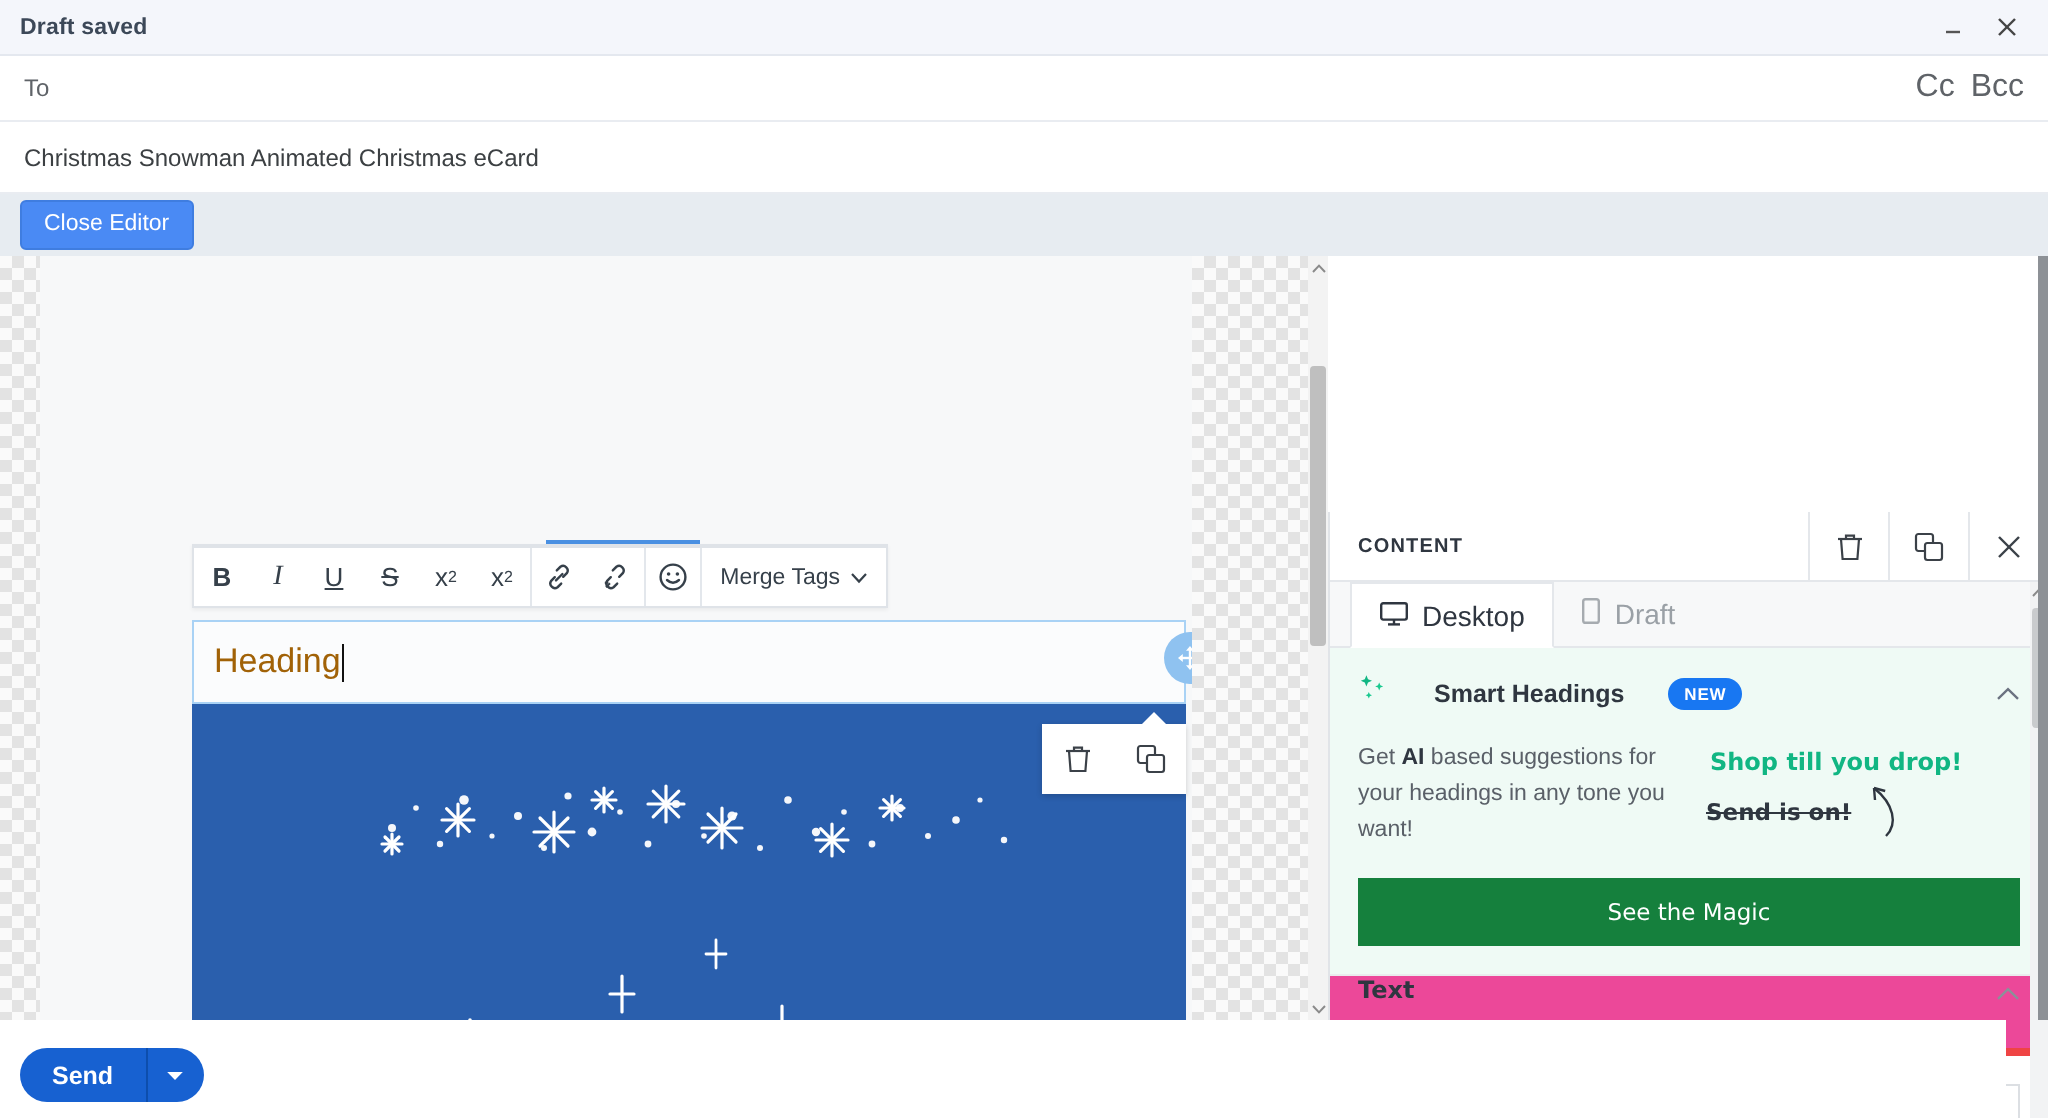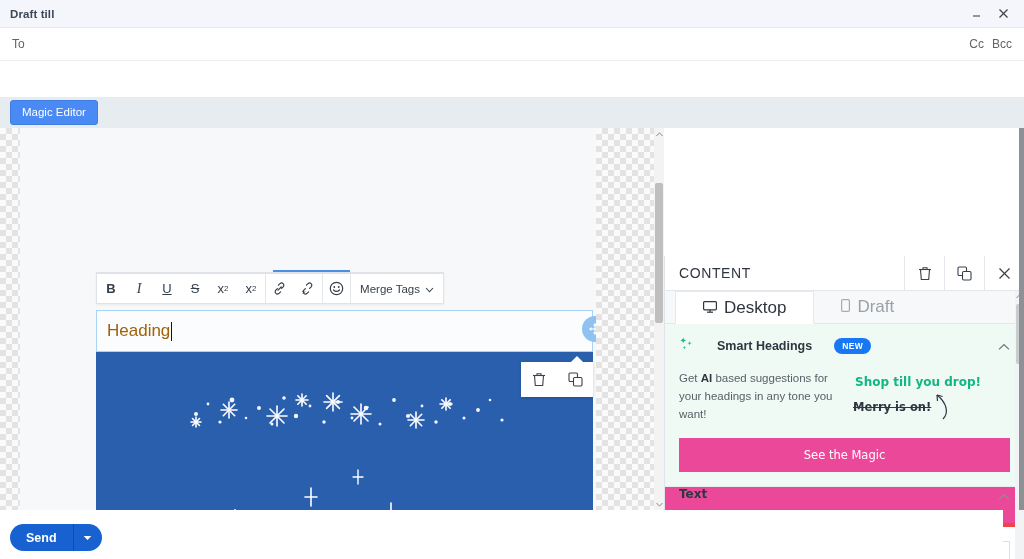--- a/index.html
+++ b/index.html
@@ -23,21 +23,21 @@
   .tb-btn svg { display: block; }
 
   .compose-row {
     position: absolute; left: 0; width: 1024px; height: 33px;
     background: #fff; border-bottom: 1px solid #e9ecf1;
     display: flex; align-items: center; padding: 0 12px;
     font-size: 12px; color: #5f6368;
   }
   #row-to { top: 28px; }
   #row-subject { top: 61px; height: 36px; color: #3c4043; }
-  .ccbcc { margin-left: auto; display: flex; gap: 8px; font-size: 12px; color: #5f6368; }
+  .ccbcc { margin-left: auto; display: flex; gap: 8px; font-size: 16px; color: #5f6368; }
   .ccbcc span { cursor: pointer; }
 
   
   .actionbar {
     position: absolute; left: 0; top: 97px; width: 1024px; height: 31px;
     background: #e7ecf1; display: flex; align-items: center; padding: 0 10px;
   }
   .btn-close-editor {
     background: #4a8af4; color: #fff; font-size: 11.5px;
     padding: 5px 11px; border-radius: 3px; border: 1px solid #3f7de0;
@@ -139,53 +139,53 @@
 
   
   .right-panel {
     position: absolute; left: 664px; top: 128px; width: 360px; height: 382px;
     background: #fff; border-left: 1px solid #e1e4e8;
   }
   .panel-head {
     height: 35px; border-bottom: 1px solid #e4e7eb; display: flex; align-items: center;
     padding-left: 14px;
   }
-  .panel-title { font-size: 14px; font-weight: normal; letter-spacing: .6px; color: #2f3640; }
+  .panel-title { font-size: 10px; font-weight: bold; letter-spacing: .6px; color: #2f3640; }
   .panel-head-actions { margin-left: auto; display: flex; height: 100%; }
   .pha {
     width: 40px; height: 100%; display: flex; align-items: center; justify-content: center;
     border-left: 1px solid #e4e7eb; color: #3b4148; cursor: pointer;
   }
 
   .device-tabs { height: 33px; background: #f7f8f9; display: flex; align-items: stretch;
                  border-bottom: 1px solid #e4e7eb; padding-left: 10px; }
-  .dtab { display: flex; align-items: center; gap: 7px; padding: 0 27px; font-size: 17px;
+  .dtab { display: flex; align-items: center; gap: 7px; padding: 0 14px; font-size: 14px;
           color: #9aa0a6; cursor: pointer; }
   .dtab.active { background: #fff; color: #2f3640; border: 1px solid #e4e7eb;
                  border-bottom: 1px solid #fff; margin-bottom: -1px; }
 
   .smart {
     background: #effaf5; padding: 12px 14px 14px 14px; border-bottom: 1px solid #e9eced;
   }
   .smart-top { display: flex; align-items: center; gap: 22px; }
   .smart-title { font-size: 12.5px; font-weight: bold; color: #2f3640; }
   .badge-new { background: #1877f2; color: #fff; font-size: 8.5px; font-weight: bold;
                letter-spacing: .4px; padding: 3px 8px; border-radius: 9px; }
   .smart-chevron { margin-left: auto; color: #6b7280; cursor: pointer; }
-  .smart-mid { display: flex; align-items: flex-end; margin-top: 14px; gap: 6px; }
+  .smart-mid { display: flex; align-items: center; margin-top: 14px; gap: 6px; }
   .smart-copy { font-size: 11.5px; color: #5a6068; line-height: 1.55; width: 168px; }
   .smart-copy b { color: #2f3640; }
   .smart-art { position: relative; width: 140px; height: 48px; }
   .art-line1 { font-size: 12px; font-weight: bold; color: #11b683;
                font-family: "DejaVu Sans", sans-serif; position: absolute; left: 2px; top: 0; white-space: nowrap; }
   .art-line2 { font-size: 11.5px; font-weight: bold; color: #2f3640; text-decoration: line-through;
                font-family: "DejaVu Sans", sans-serif; position: absolute; left: 0; top: 25px; white-space: nowrap; }
   .art-arrow { position: absolute; left: 74px; top: 12px; }
   .btn-magic {
-    margin-top: 15px; height: 34px; background: #ec4899; color: #fff; font-size: 11.5px;
+    margin-top: 15px; height: 34px; background: #15803d; color: #fff; font-size: 11.5px;
     display: flex; align-items: center; justify-content: center; cursor: pointer;
     font-family: "DejaVu Sans", sans-serif;
   }
 
   .sect-text {
     height: 40px; background: #ec4899; border-bottom: 4px solid #ef4444;
     display: flex; align-items: flex-start; padding: 0 14px;
   }
   .sect-text .lbl { font-size: 12px; font-weight: bold; color: #2f3640;
                     font-family: "DejaVu Sans", sans-serif; }
@@ -222,21 +222,21 @@
                font-size: 12.5px; font-weight: bold; }
   .send-div { width: 1px; background: #0d4ead; }
   .send-caret { width: 28px; display: flex; align-items: center; justify-content: center; color: #fff; }
 </style>
 </head>
 <body>
 
 <div id="app">
 
   <div class="compose-titlebar">
-    <div class="compose-title">Draft till</div>
+    <div class="compose-title">Draft saved</div>
     <div class="titlebar-ctrls">
       <div class="tb-btn">
         <svg width="11" height="11" viewBox="0 0 11 11">
             <line x1="2" y1="8" x2="9" y2="8" stroke="#555" stroke-width="1.2"></line>
           </svg>
       </div>
       <div class="tb-btn">
         <svg width="11" height="11" viewBox="0 0 11 11">
             <line x1="1.5" y1="1.5" x2="9.5" y2="9.5" stroke="#444" stroke-width="1.2"></line>
             <line x1="9.5" y1="1.5" x2="1.5" y2="9.5" stroke="#444" stroke-width="1.2"></line>
@@ -246,23 +246,26 @@
   </div>
 
   <div class="compose-row" id="row-to">
     <span>To</span>
     <span class="ccbcc">
       <span>Cc</span>
       <span>Bcc</span>
     </span>
   </div>
 
+  <div class="compose-row" id="row-subject">
+    <span>Christmas Snowman Animated Christmas eCard</span>
+  </div>
 
   <div class="actionbar">
-    <div class="btn-close-editor">Magic Editor</div>
+    <div class="btn-close-editor">Close Editor</div>
   </div>
 
   <div class="editor-body">
 
     <div class="checker-strip" id="checker-left"></div>
     <div class="checker-strip" id="checker-right"></div>
 
     <div class="canvas">
 
       <div class="card-image">
@@ -546,21 +549,21 @@
               </svg>
           </span>
         </div>
 
         <div class="smart-mid">
           <div class="smart-copy">
             <span>Get </span><b>AI</b><span> based suggestions for your headings in any tone you want!</span>
           </div>
           <div class="smart-art">
             <div class="art-line1">Shop till you drop!</div>
-            <div class="art-line2">Merry is on!</div>
+            <div class="art-line2">Send is on!</div>
             <div class="art-arrow">
               <svg width="28" height="34" viewBox="0 0 28 34">
                 <path d="M16 32 C22 26 20 16 10 8" fill="none" stroke="#2f3640" stroke-width="1.2"></path>
                 <path d="M10 8 L10.5 14 M10 8 L15.6 9.5" fill="none" stroke="#2f3640" stroke-width="1.2"></path>
               </svg>
             </div>
           </div>
         </div>
 
         <div class="btn-magic">See the Magic</div>

